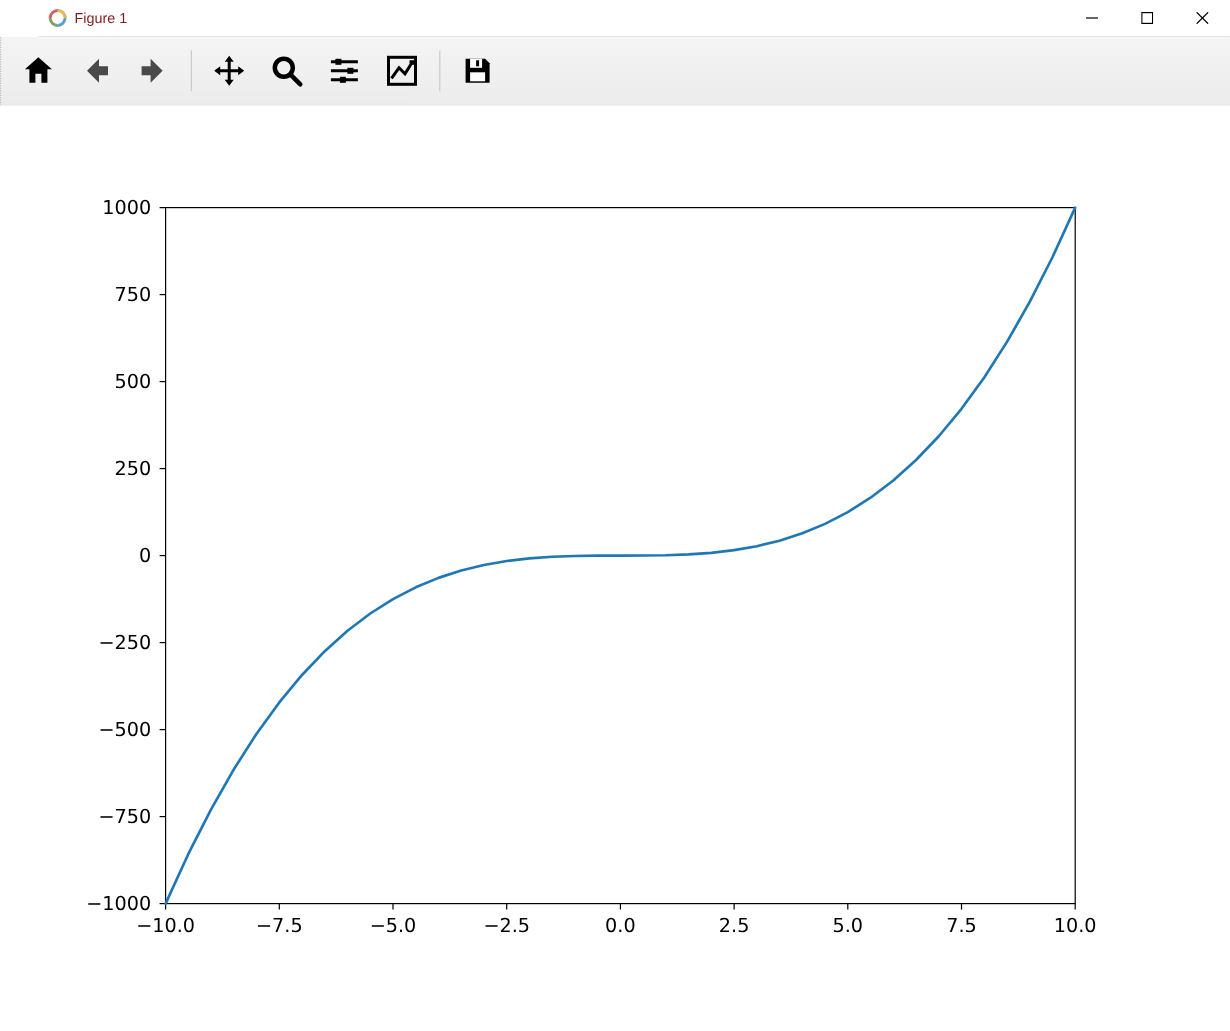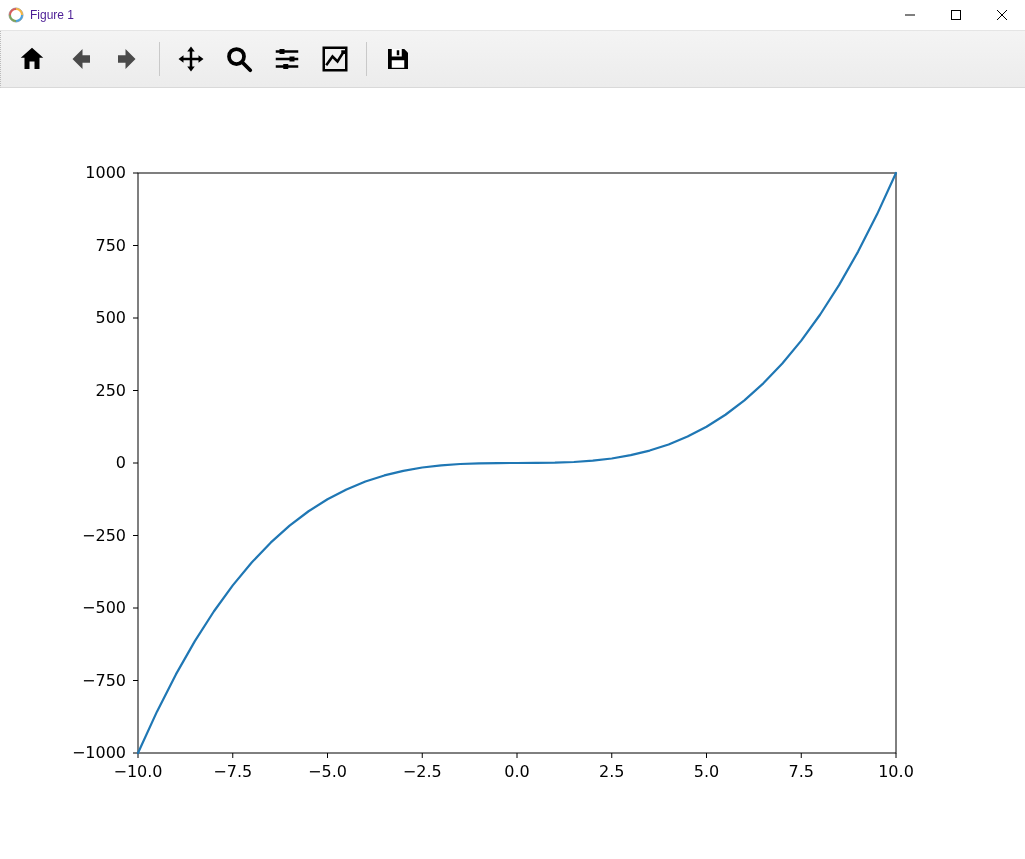--- a/index.html
+++ b/index.html
@@ -11,22 +11,23 @@
     background: #ffffff;
     overflow: hidden;
   }
   .titlebar {
     height: 30px;
     display: flex;
     align-items: center;
     border-bottom: 1px solid #e5e5e5;
     background: #ffffff;
     font-size: 12px;
-    color: #4c1d95;
+    color: #7f1d1d;
     user-select: none;
+    margin-left: 32px;
   }
   .titlebar .app-icon {
     width: 16px;
     height: 16px;
     margin: 0 6px 0 8px;
     position: relative;
   }
   .titlebar .title {
     flex: 0 0 auto;
   }

